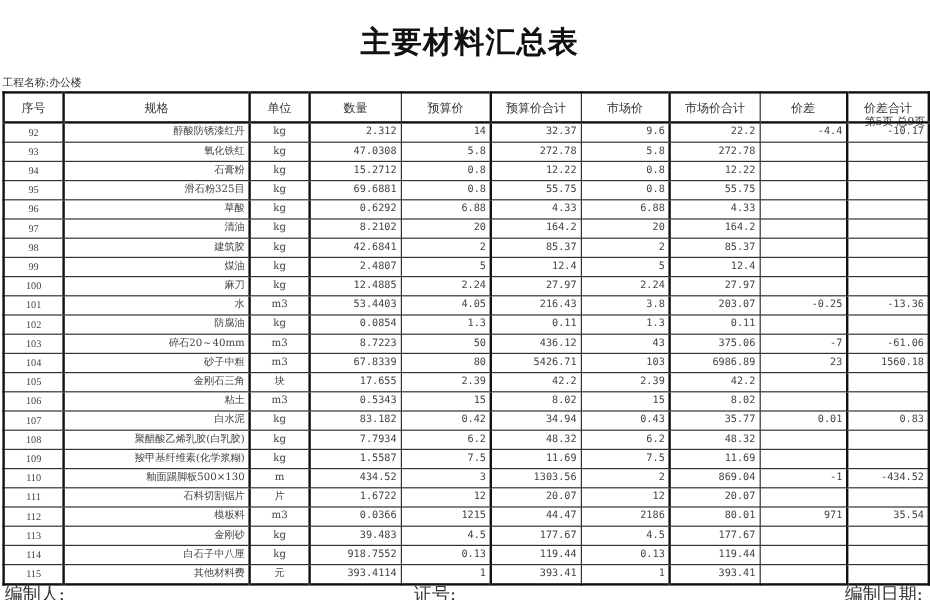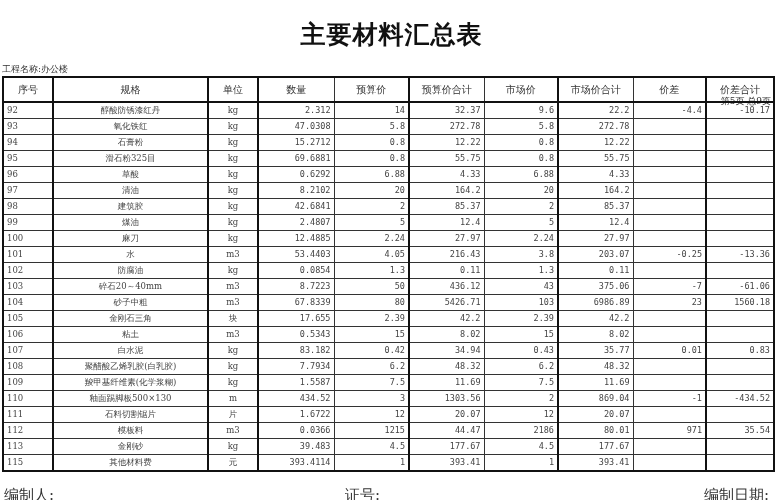--- a/index.html
+++ b/index.html
@@ -9,22 +9,22 @@
            font-family:"DejaVu Sans","Liberation Sans",sans-serif;
            font-size:25px; font-weight:bold; letter-spacing:1px; color:#111; }
   .meta-left { position:absolute; left:2px; top:63px; font-size:9px; color:#333; }
   .meta-right { position:absolute; right:4px; top:63px; font-size:9px; color:#333;margin-top:32px; }
   table.grid { position:absolute; left:2px; top:76px; width:771px;
                border-collapse:collapse; border:2px solid #111; table-layout:fixed; }
   table.grid th, table.grid td { border:1px solid #333; padding:0 3px; overflow:hidden; white-space:nowrap; }
   table.grid th { height:23px; font-weight:normal; font-size:10px; color:#333; text-align:center;
                   border-bottom:2px solid #111; }
   table.grid td { height:15px; font-size:8.5px; color:#444; line-height:15px; }
-  td.c-idx { text-align:left; }
-  td.c-name { text-align:center; font-size:9px; }
+  td.c-idx { text-align:center;font-family:Liberation Serif, serif; }
+  td.c-name { text-align:right; font-size:9px; }
   td.c-unit { text-align:center; }
   td.num { text-align:right; font-family:"DejaVu Sans Mono","Liberation Mono",monospace; font-size:8.5px; }
   .thick-l { border-left:2px solid #111 !important; }
   .footer { position:absolute; top:486px; font-size:15px; color:#333; }
 </style>
 </head>
 <body>
 
 <div class="title">主要材料汇总表</div>
 <div class="meta-left">工程名称:办公楼</div>
@@ -316,20 +316,32 @@
         <td class="c-unit thick-l">kg</td>
         <td class="num thick-l">39.483</td>
         <td class="num">4.5</td>
         <td class="num thick-l">177.67</td>
         <td class="num">4.5</td>
         <td class="num thick-l">177.67</td>
         <td class="num"></td>
         <td class="num thick-l"></td>
       </tr>
       <tr>
+        <td class="c-idx">114</td>
+        <td class="c-name thick-l">白石子中八厘</td>
+        <td class="c-unit thick-l">kg</td>
+        <td class="num thick-l">918.7552</td>
+        <td class="num">0.13</td>
+        <td class="num thick-l">119.44</td>
+        <td class="num">0.13</td>
+        <td class="num thick-l">119.44</td>
+        <td class="num"></td>
+        <td class="num thick-l"></td>
+      </tr>
+      <tr>
         <td class="c-idx">115</td>
         <td class="c-name thick-l">其他材料费</td>
         <td class="c-unit thick-l">元</td>
         <td class="num thick-l">393.4114</td>
         <td class="num">1</td>
         <td class="num thick-l">393.41</td>
         <td class="num">1</td>
         <td class="num thick-l">393.41</td>
         <td class="num"></td>
         <td class="num thick-l"></td>

